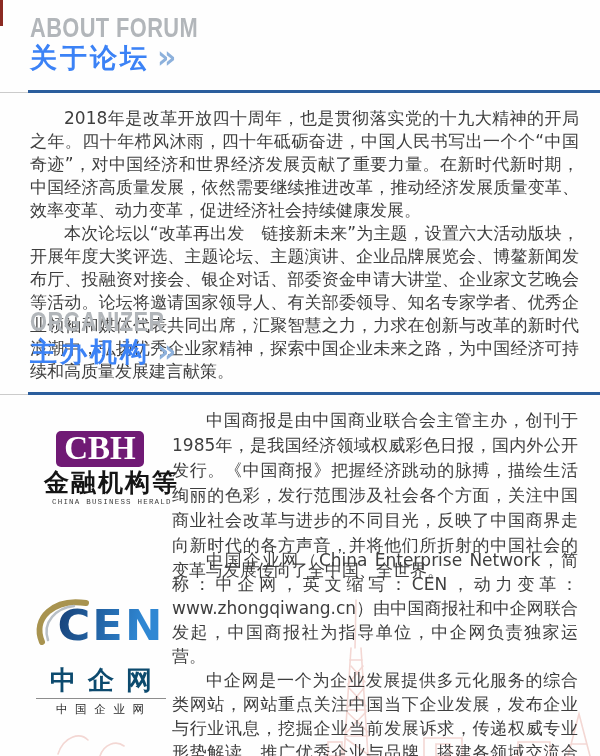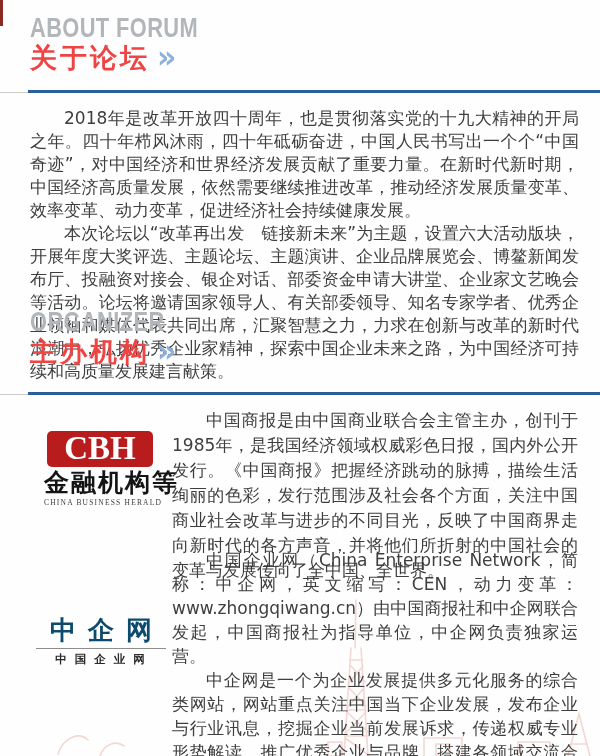--- a/index.html
+++ b/index.html
@@ -14,21 +14,21 @@
   .en-title{
     font-family:"Liberation Sans",sans-serif;
     font-weight:bold;font-size:28px;line-height:28px;
     color:#b2b6ba;letter-spacing:0.5px;
     transform:scaleX(.78);transform-origin:left center;
     white-space:nowrap;
   }
   .cn-row{display:flex;align-items:center;}
   .cn-title{
     font-size:27px;line-height:30px;font-weight:bold;
-    color:#ef4444;letter-spacing:3px;white-space:nowrap;
+    color:#3b82f6;letter-spacing:3px;white-space:nowrap;
   }
   .chev{
     font-size:30px;line-height:30px;color:#8db1dc;font-weight:bold;
     margin-left:7px;transform:scaleY(1.05);
   }
 
   
   .rule-blue{height:3px;background:#2b5e9d;left:28px;right:0;}
   .rule-stub{height:1px;background:#cbcbcb;left:0;width:28px;}
 
@@ -37,55 +37,56 @@
     margin:0;font-size:17px;color:#3e3e3e;
     text-align:justify;text-indent:2em;
   }
   .lh23{line-height:23px;}
   .lh25{line-height:25px;}
   .lh24{line-height:24px;}
 
   
   .cbh{width:112px;text-align:center;}
   .cbh-box{
-    width:106px;height:36px;margin:0 auto;
-    background:#b91c1c;border-radius:5px;
+    width:88px;height:36px;margin:0 auto;
+    background:#701a75;border-radius:5px;
     color:#fff;font-family:"Liberation Serif","DejaVu Serif",serif;
     font-weight:bold;font-size:33px;line-height:35px;text-align:center;
   }
   .cbh-cn{
     font-family:"Liberation Serif","DejaVu Serif",serif;
     font-weight:bold;font-size:25px;line-height:28px;color:#141414;
     letter-spacing:2px;margin-top:2px;white-space:nowrap;
   }
   .cbh-en{
-    font-family:Liberation Serif, serif;
+    font-family:Liberation Mono, monospace;
     font-size:7.5px;color:#3c3c3c;letter-spacing:1.2px;margin-top:1px;
     white-space:nowrap;
+    margin-left:8px;
   }
 
   
   .cen{width:134px;text-align:center;}
   .cen-word-wrap{position:relative;height:50px;}
   .cen-word{
     font-weight:bold;font-size:43px;line-height:50px;letter-spacing:2px;
     background:linear-gradient(105deg,#14386c 10%,#2f87d3 75%);
     -webkit-background-clip:text;background-clip:text;color:transparent;
     transform:scaleX(1.04);transform-origin:left center;
     padding-left:14px;white-space:nowrap;
   }
   .cen-swoosh{position:absolute;left:-6px;top:-8px;pointer-events:none;}
   .cen-cn{
     font-size:26px;line-height:32px;font-weight:bold;color:#0c4a6e;
     letter-spacing:12px;text-indent:12px;white-space:nowrap;margin-top:14px;
   }
   .cen-divider{height:1px;background:#8d8d8d;margin:2px 2px 3px 2px;}
   .cen-sub{
     font-size:11.5px;line-height:14px;color:#2a2a2a;
-    letter-spacing:2px;white-space:nowrap;font-weight:bold;
+    letter-spacing:2px;white-space:nowrap;
   }
 
   
   .corner-tick{left:0;top:0;width:3px;height:26px;background:#8b2a22;}
 
   .watermark{left:0;top:556px;pointer-events:none;}
 </style>
 </head>
 <body>
 
@@ -141,20 +142,27 @@
   <div class="cbh-box">CBH</div>
   <div class="cbh-cn">金融机构等</div>
   <div class="cbh-en">CHINA BUSINESS HERALD</div>
 </div>
 
 <div class="abs" style="left:172px;top:408px;width:406px;">
   <p class="para lh25">中国商报是由中国商业联合会主管主办，创刊于1985年，是我国经济领域权威彩色日报，国内外公开发行。《中国商报》把握经济跳动的脉搏，描绘生活绚丽的色彩，发行范围涉及社会各个方面，关注中国商业社会改革与进步的不同目光，反映了中国商界走向新时代的各方声音，并将他们所折射的中国社会的变革与发展传向了全中国、全世界。</p>
 </div>
 
 <div class="abs cen" style="left:34px;top:600px;">
+  <div class="cen-word-wrap">
+    <svg class="cen-swoosh" width="78" height="62" viewBox="0 0 78 62">
+      <path d="M14,50 C4,26 26,6 58,11" fill="none" stroke="#a8934f" stroke-width="6" stroke-linecap="round"></path>
+      <path d="M20,48 C14,30 28,16 46,14" fill="none" stroke="#b9c0c7" stroke-width="2.5" stroke-linecap="round"></path>
+    </svg>
+    <div class="cen-word">CEN</div>
+  </div>
   <div class="cen-cn">中企网</div>
   <div class="cen-divider"></div>
   <div class="cen-sub">中 国 企 业 网</div>
 </div>
 
 <div class="abs" style="left:172px;top:548px;width:406px;">
   <p class="para lh24">中国企业网（China Enterprise Network，简称：中企网，英文缩写：CEN，动力变革：www.zhongqiwang.cn）由中国商报社和中企网联合发起，中国商报社为指导单位，中企网负责独家运营。</p>
   <p class="para lh24">中企网是一个为企业发展提供多元化服务的综合类网站，网站重点关注中国当下企业发展，发布企业与行业讯息，挖掘企业当前发展诉求，传递权威专业形势解读，推广优秀企业与品牌，搭建各领域交流合作平台，为中国企业发展提供有价值的资讯。网站的主要服务群体有：大中型企业集团管理层、经济政策制定者、经济管理人士、高等院校、经济研究人士、金融机构等。中企网以更好地为中国企业和企业家服务为初衷，致力于推进中国企业健康发展。</p>
 </div>
 

